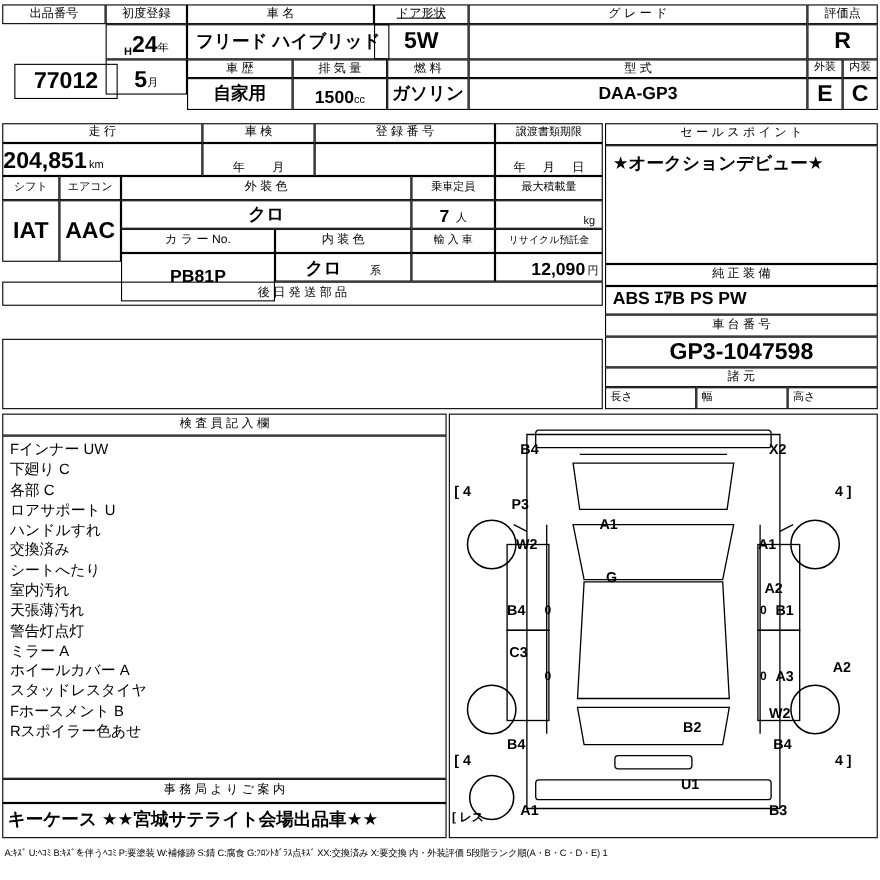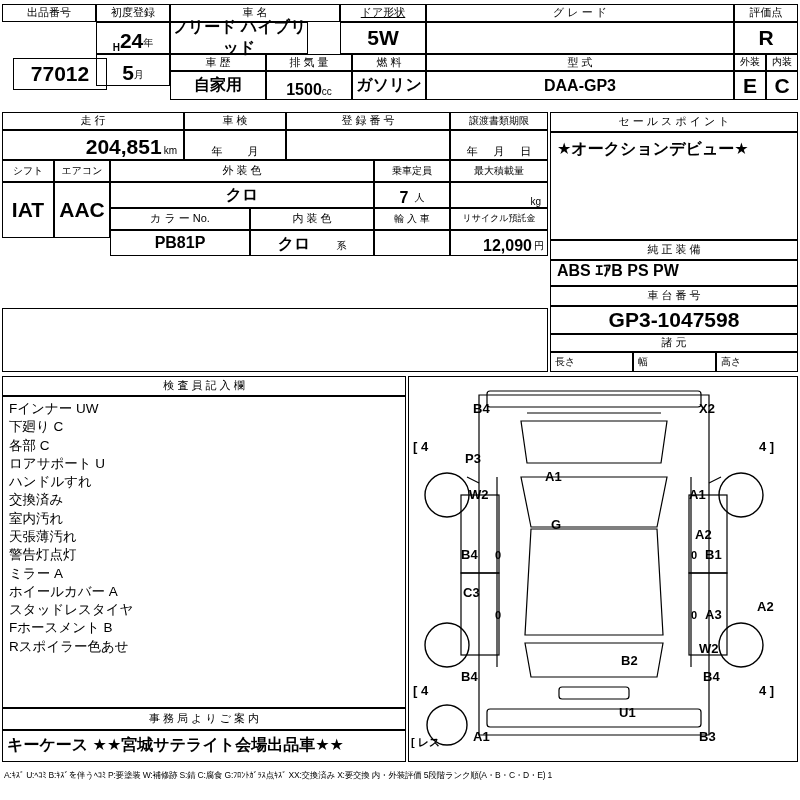--- a/index.html
+++ b/index.html
@@ -32,21 +32,21 @@
   <div class="box lbl" style="left:96px;top:4px;width:74px;height:18px;">初度登録</div>
   <div class="box" style="left:96px;top:22px;width:74px;height:32px;">
     <div style="display:flex;align-items:flex-end;justify-content:center;height:100%;">
       <span class="sup">H</span>
       <span class="big">24</span>
       <span class="unit" style="padding-bottom:3px;">年</span>
     </div>
   </div>
 
   <div class="box lbl" style="left:170px;top:4px;width:170px;height:18px;">車 名</div>
-  <div class="box val med" style="left:170px;top:22px;width:138px;height:32px;">フリード ハイブリッド</div>
+  <div class="box val med" style="left:170px;top:22px;width:184px;height:32px;">フリード ハイブリッド</div>
 
   <div class="box lbl" style="left:340px;top:4px;width:86px;height:18px;text-decoration:underline;">ドア形状</div>
   <div class="box val big" style="left:340px;top:22px;width:86px;height:32px;">5W</div>
 
   <div class="box lbl" style="left:426px;top:4px;width:308px;height:18px;">グ レ ー ド</div>
   <div class="box val med" style="left:426px;top:22px;width:308px;height:32px;"></div>
 
   <div class="box lbl" style="left:734px;top:4px;width:64px;height:18px;">評価点</div>
   <div class="box val big" style="left:734px;top:22px;width:64px;height:32px;">R</div>
 
@@ -74,21 +74,21 @@
   <div class="box lbl" style="left:426px;top:54px;width:308px;height:17px;">型 式</div>
   <div class="box val med" style="left:426px;top:71px;width:308px;height:29px;">DAA-GP3</div>
 
   <div class="box lbl" style="left:734px;top:54px;width:32px;height:17px;font-size:10px;">外装</div>
   <div class="box lbl" style="left:766px;top:54px;width:32px;height:17px;font-size:10px;">内装</div>
   <div class="box val big" style="left:734px;top:71px;width:32px;height:29px;">E</div>
   <div class="box val big" style="left:766px;top:71px;width:32px;height:29px;">C</div>
 
   <div class="box lbl" style="left:2px;top:112px;width:182px;height:18px;">走 行</div>
   <div class="box" style="left:2px;top:130px;width:182px;height:30px;">
-    <div style="display:flex;align-items:flex-end;justify-content:flex-end;height:100%;padding-right:6px;">
+    <div style="display:flex;align-items:flex-end;justify-content:flex-start;height:100%;padding-right:24px;">
       <span class="big">204,851</span>
       <span class="unit" style="padding-bottom:3px;padding-left:2px;">km</span>
     </div>
   </div>
 
   <div class="box lbl" style="left:184px;top:112px;width:102px;height:18px;">車 検</div>
   <div class="box" style="left:184px;top:130px;width:102px;height:30px;">
     <div style="display:flex;align-items:flex-end;justify-content:space-around;height:100%;padding:0 14px 4px 14px;">
       <span class="sm">年</span>
       <span class="sm">月</span>
@@ -125,41 +125,42 @@
 
   <div class="box lbl" style="left:450px;top:160px;width:98px;height:22px;font-size:10px;">最大積載量</div>
   <div class="box" style="left:450px;top:182px;width:98px;height:26px;">
     <div style="display:flex;align-items:flex-end;justify-content:flex-end;height:100%;padding:0 6px 2px 0;">
       <span class="med"></span>
       <span class="unit" style="padding-left:3px;">kg</span>
     </div>
   </div>
 
   <div class="box lbl" style="left:110px;top:208px;width:140px;height:22px;">カ ラ ー No.</div>
-  <div class="box val med" style="left:110px;top:230px;width:140px;height:26px;">PB81P</div>
+  <div class="box val med" style="left:110px;top:230px;width:140px;height:44px;">PB81P</div>
 
   <div class="box lbl" style="left:250px;top:208px;width:124px;height:22px;">内 装 色</div>
   <div class="box" style="left:250px;top:230px;width:124px;height:26px;">
     <div style="display:flex;align-items:flex-end;justify-content:center;height:100%;padding-bottom:1px;">
       <span class="med">クロ</span>
       <span class="unit" style="padding-bottom:2px;padding-left:26px;">系</span>
     </div>
   </div>
 
   <div class="box lbl" style="left:374px;top:208px;width:76px;height:22px;font-size:10px;">輸 入 車</div>
   <div class="box val med" style="left:374px;top:230px;width:76px;height:26px;"></div>
 
   <div class="box lbl" style="left:450px;top:208px;width:98px;height:22px;font-size:9px;">リサイクル預託金</div>
   <div class="box" style="left:450px;top:230px;width:98px;height:26px;">
     <div style="display:flex;align-items:flex-end;justify-content:flex-end;height:100%;padding:0 3px 1px 0;">
       <span class="med">12,090</span>
       <span class="unit" style="padding-bottom:2px;padding-left:2px;">円</span>
     </div>
   </div>
 
+  <div class="box lbl" style="left:2px;top:256px;width:546px;height:22px;">後 日 発 送 部 品</div>
 
   <div class="box val sm left" style="left:2px;top:308px;width:546px;height:64px;"></div>
 
   <div class="box lbl" style="left:550px;top:112px;width:248px;height:20px;">セ ー ル ス ポ イ ン ト</div>
   <div class="box" style="left:550px;top:132px;width:248px;height:108px;">
     <div class="med" style="padding:6px 0 0 6px;text-align:left;">★オークションデビュー★</div>
   </div>
 
   <div class="box lbl" style="left:550px;top:240px;width:248px;height:20px;">純 正 装 備</div>
   <div class="box" style="left:550px;top:260px;width:248px;height:26px;">
@@ -176,20 +177,21 @@
 
   <div class="box lbl" style="left:2px;top:376px;width:404px;height:20px;">検 査 員 記 入 欄</div>
   <div class="box" style="left:2px;top:396px;width:404px;height:312px;">
     <div class="inspect-list">
       <div>Fインナー UW</div>
       <div>下廻り C</div>
       <div>各部 C</div>
       <div>ロアサポート U</div>
       <div>ハンドルすれ</div>
       <div>交換済み</div>
+      <div>シートへたり</div>
       <div>室内汚れ</div>
       <div>天張薄汚れ</div>
       <div>警告灯点灯</div>
       <div>ミラー A</div>
       <div>ホイールカバー A</div>
       <div>スタッドレスタイヤ</div>
       <div>Fホースメント B</div>
       <div>Rスポイラー色あせ</div>
     </div>
   </div>

